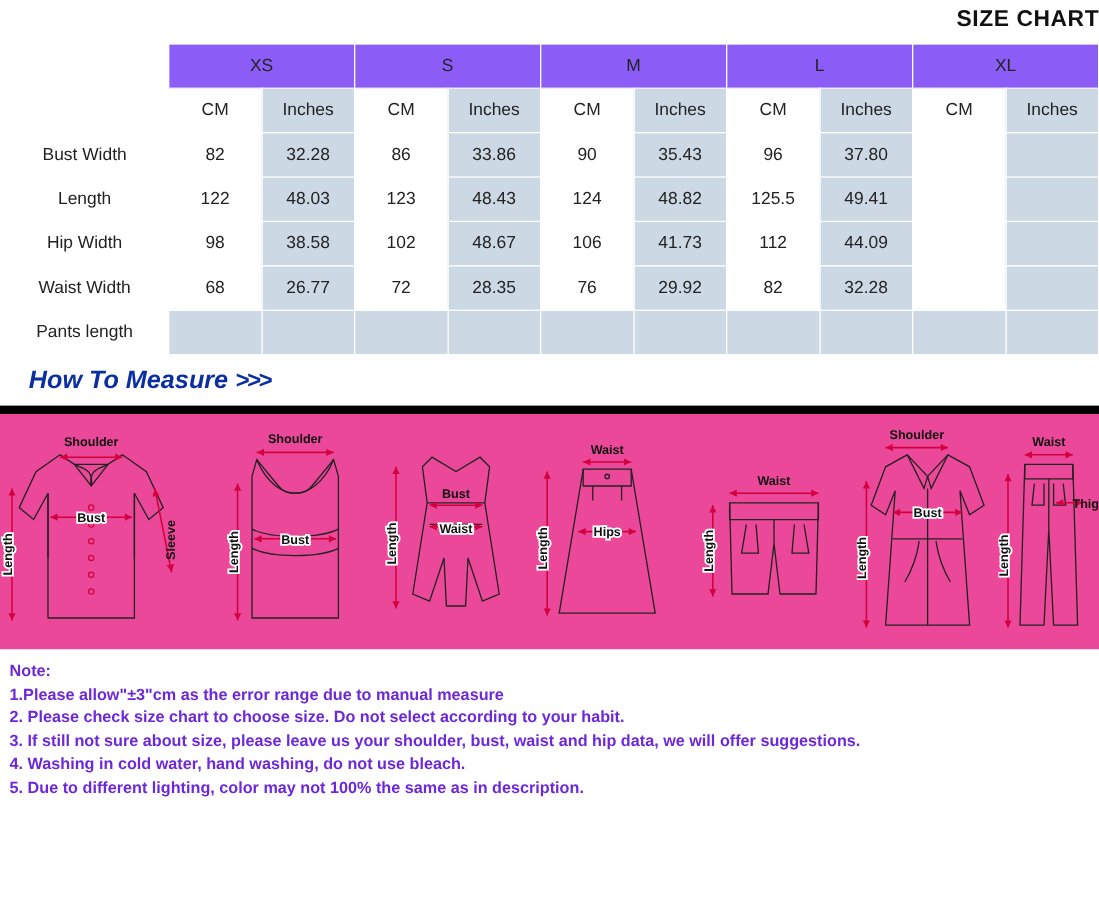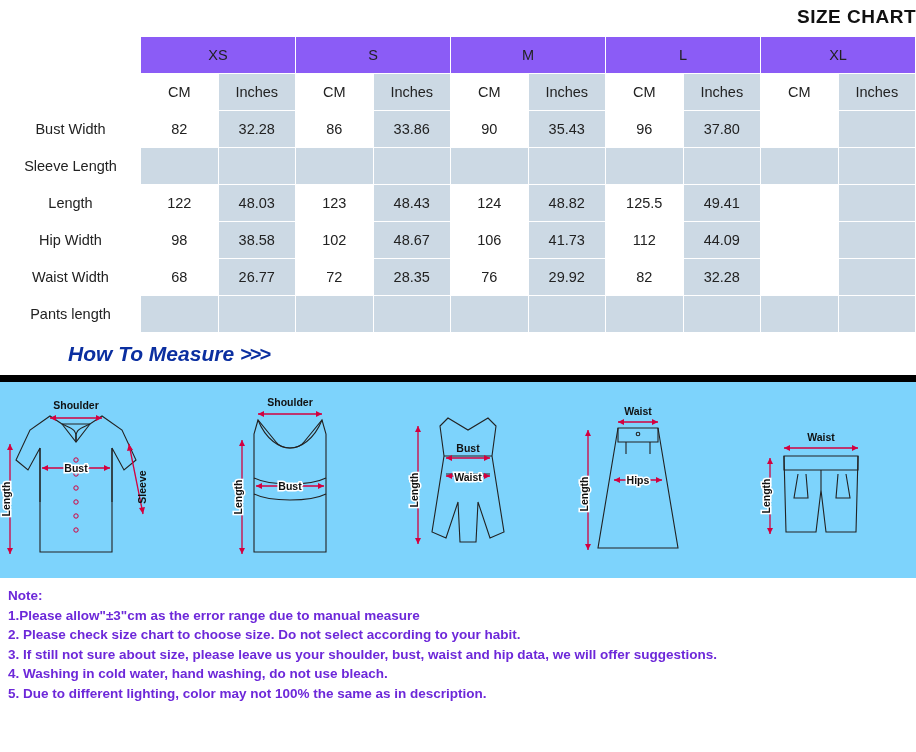--- a/index.html
+++ b/index.html
@@ -78,40 +78,38 @@
     height: 34px;
   }
   .measure-title {
     font-family: "Liberation Sans", sans-serif;
     font-size: 21px;
     font-weight: bold;
     font-style: italic;
     color: #0b2fa0;
     padding-left: 24px;
     line-height: 26px;
-    margin-left: 44px;
   }
   .measure-title .arrows {
     color: #0b2fa0;
     letter-spacing: -2px;
     font-size: 20px;
   }
   .black-bar {
     height: 7px;
     background: #000000;
     width: 916px;
   }
   
   .illus-row {
     display: flex;
     width: 916px;
     height: 196px;
     align-items: center;
-    background: #7dd3fc;
-    gap: 44px;
+    background: #ec4899;
   }
   .illus {
     position: relative;
     flex: 0 0 auto;
     height: 196px;
   }
   .illus svg { display: block; }
 
   
   .notes {
@@ -175,33 +173,20 @@
         <td class="blank">86</td>
         <td class="shade">33.86</td>
         <td class="blank">90</td>
         <td class="shade">35.43</td>
         <td class="blank">96</td>
         <td class="shade">37.80</td>
         <td class="blank"></td>
         <td class="shade"></td>
       </tr>
 
-      <tr>
-        <td class="rowlabel">Sleeve Length</td>
-        <td class="shade"></td>
-        <td class="shade"></td>
-        <td class="shade"></td>
-        <td class="shade"></td>
-        <td class="shade"></td>
-        <td class="shade"></td>
-        <td class="shade"></td>
-        <td class="shade"></td>
-        <td class="shade"></td>
-        <td class="shade"></td>
-      </tr>
 
       <tr>
         <td class="rowlabel">Length</td>
         <td class="blank">122</td>
         <td class="shade">48.03</td>
         <td class="blank">123</td>
         <td class="shade">48.43</td>
         <td class="blank">124</td>
         <td class="shade">48.82</td>
         <td class="blank">125.5</td>

